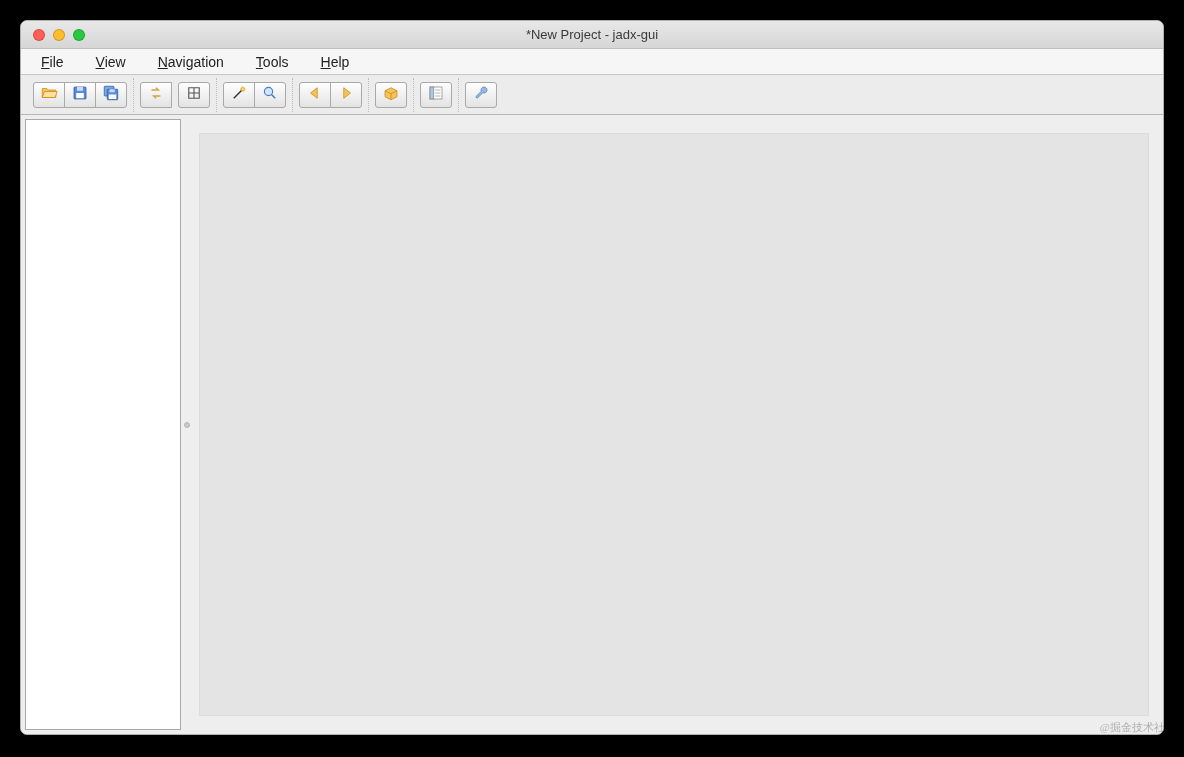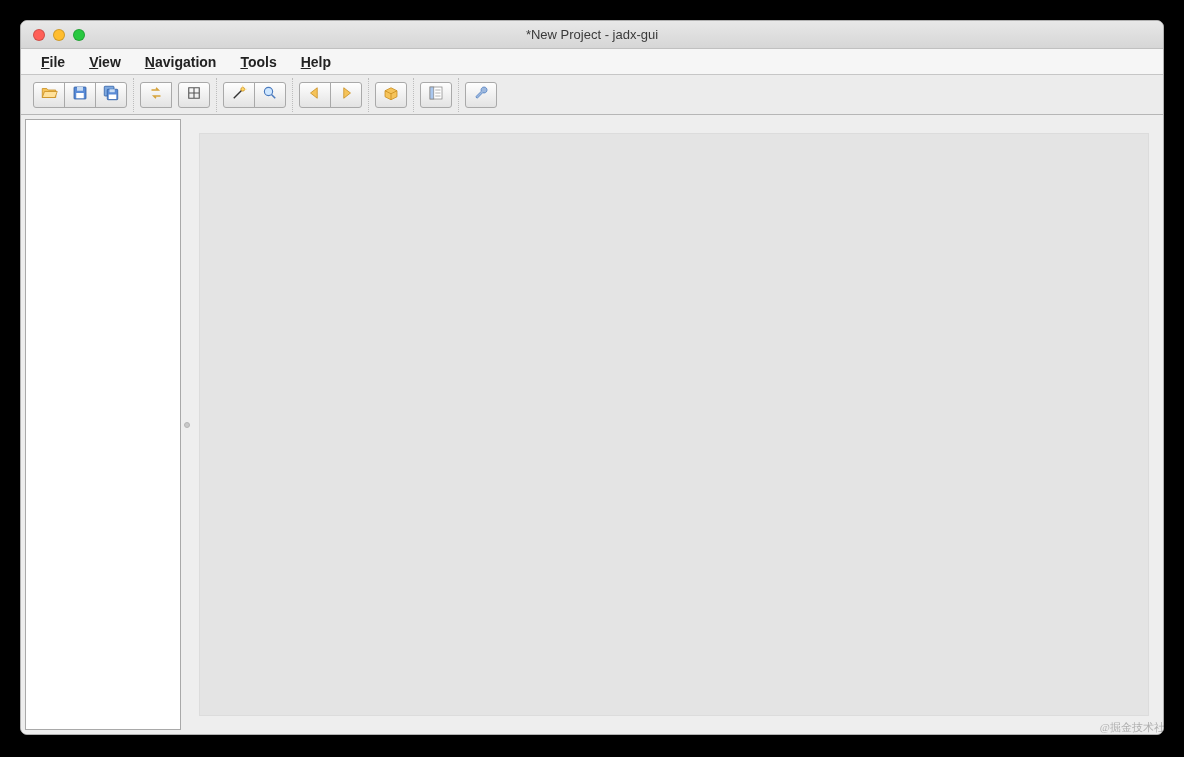--- a/index.html
+++ b/index.html
@@ -54,23 +54,22 @@
     pointer-events: none;
   }
   
   .menubar {
     height: 26px;
     background: #f6f6f6;
     border-bottom: 1px solid #c6c6c6;
     display: flex;
     align-items: center;
     padding: 0 8px;
-    gap: 0;
+    gap: 8px;
     font-size: 14px;
-    font-weight: bold;
   }
   .menu-item {
     padding: 2px 12px;
     color: #222;
     cursor: default;
   }
   .menu-item .ul { text-decoration: underline; }
   
   .toolbar {
     height: 40px;

